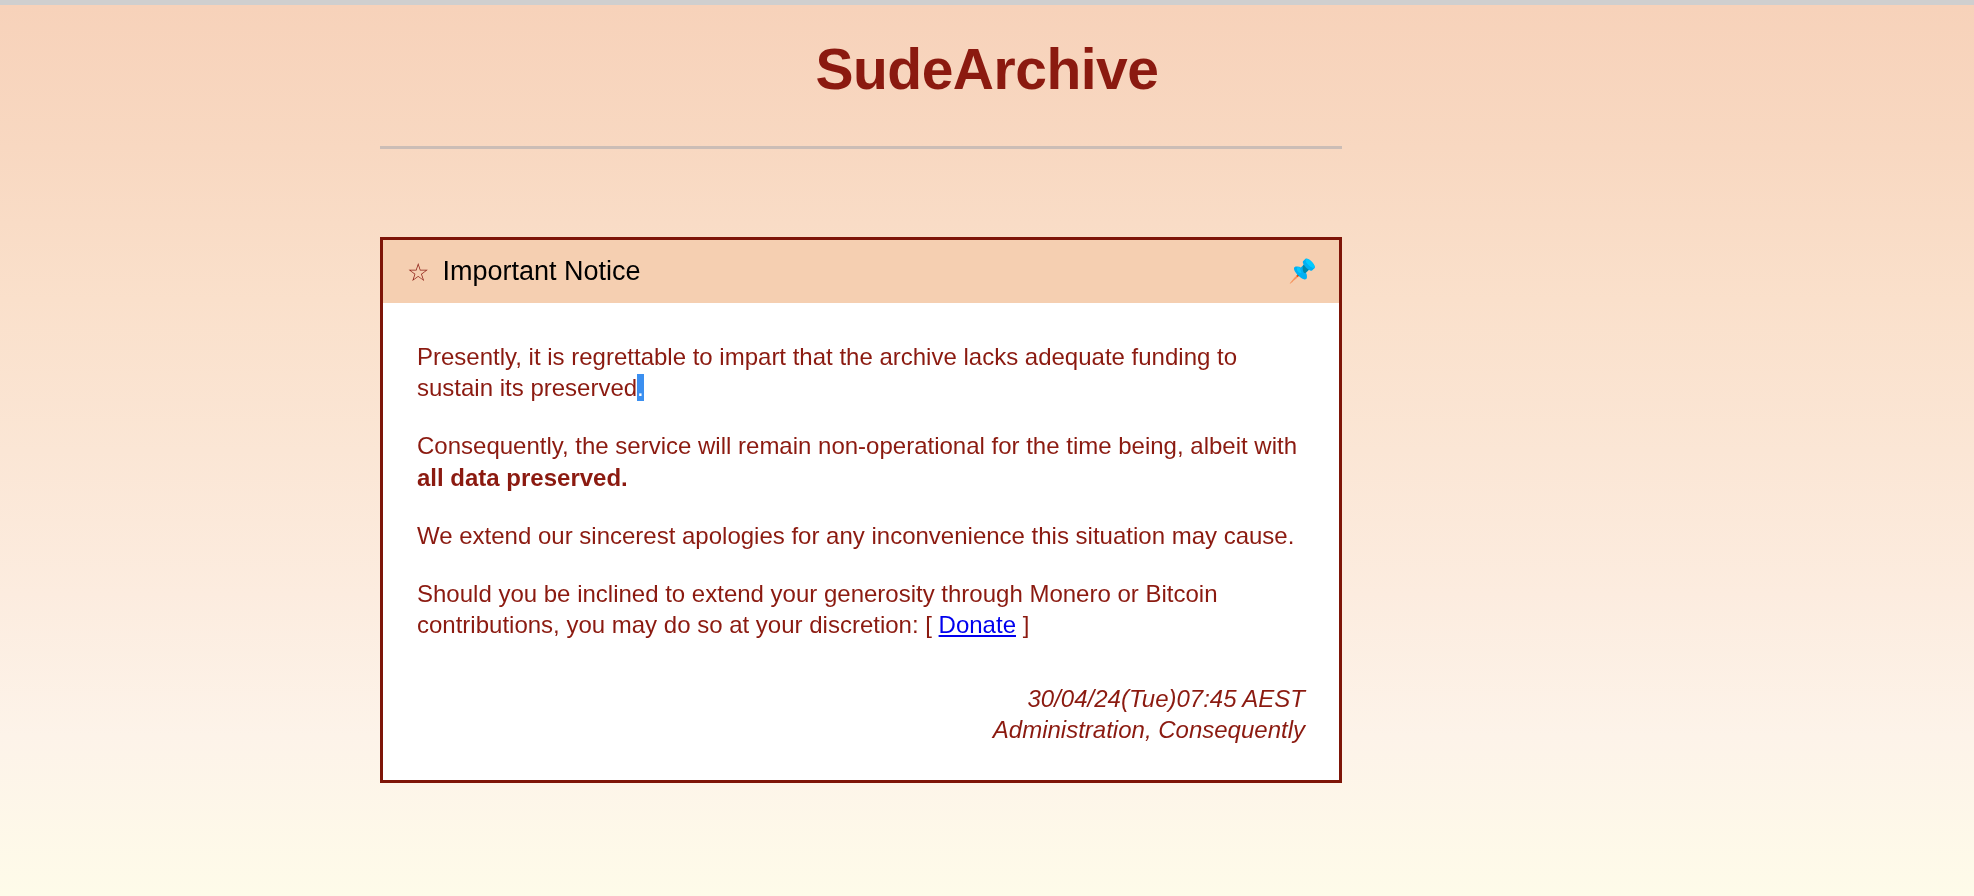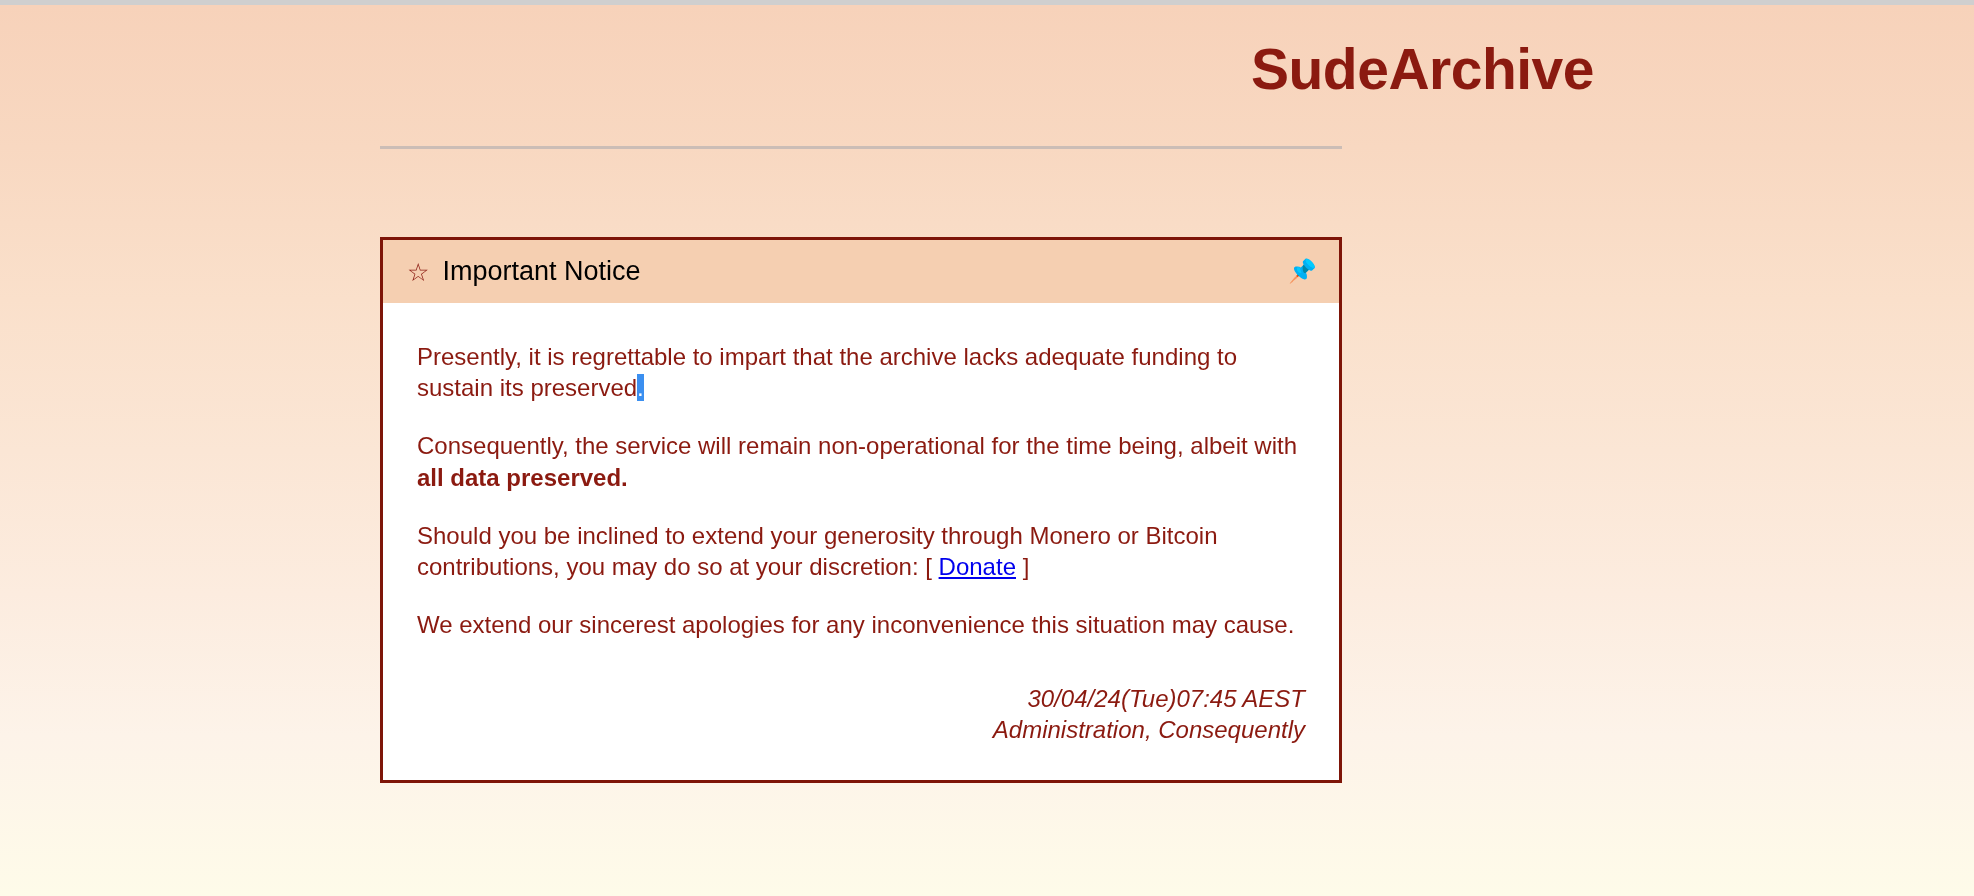--- a/index.html
+++ b/index.html
@@ -43,21 +43,21 @@
 
   .content {
     position: relative;
     width: 1214px;
     margin: 0 auto;
     padding-top: 0;
   }
 
   
   .site-title {
-    text-align: right;
+    text-align: center;
     color: #8b1a10;
     font-family: "Liberation Sans", sans-serif;
     font-weight: bold;
     font-size: 57px;
     line-height: 1;
     letter-spacing: -0.5px;
     padding-top: 36px;
     margin: 0;
   }
 
@@ -176,23 +176,23 @@
         </div>
         <span class="pin-icon">📌</span>
       </div>
 
       <div class="notice-body">
 
         <p><span>Presently, it is regrettable to impart that the archive lacks adequate funding to sustain its preserved</span><span class="sel">.</span></p>
 
         <p><span>Consequently, the service will remain non-operational for the time being, albeit with </span><span class="strong">all data preserved.</span></p>
 
+        <p>We extend our sincerest apologies for any inconvenience this situation may cause.</p>
+
         <p><span>Should you be inclined to extend your generosity through Monero or Bitcoin contributions, you may do so at your discretion: [ </span><a href="#" class="donate-link">Donate</a><span> ]</span></p>
-
-        <p>We extend our sincerest apologies for any inconvenience this situation may cause.</p>
 
         <div class="signature">
           <div>30/04/24(Tue)07:45 AEST</div>
           <div>Administration, Consequently</div>
         </div>
 
       </div>
     </div>
 
   </div>

